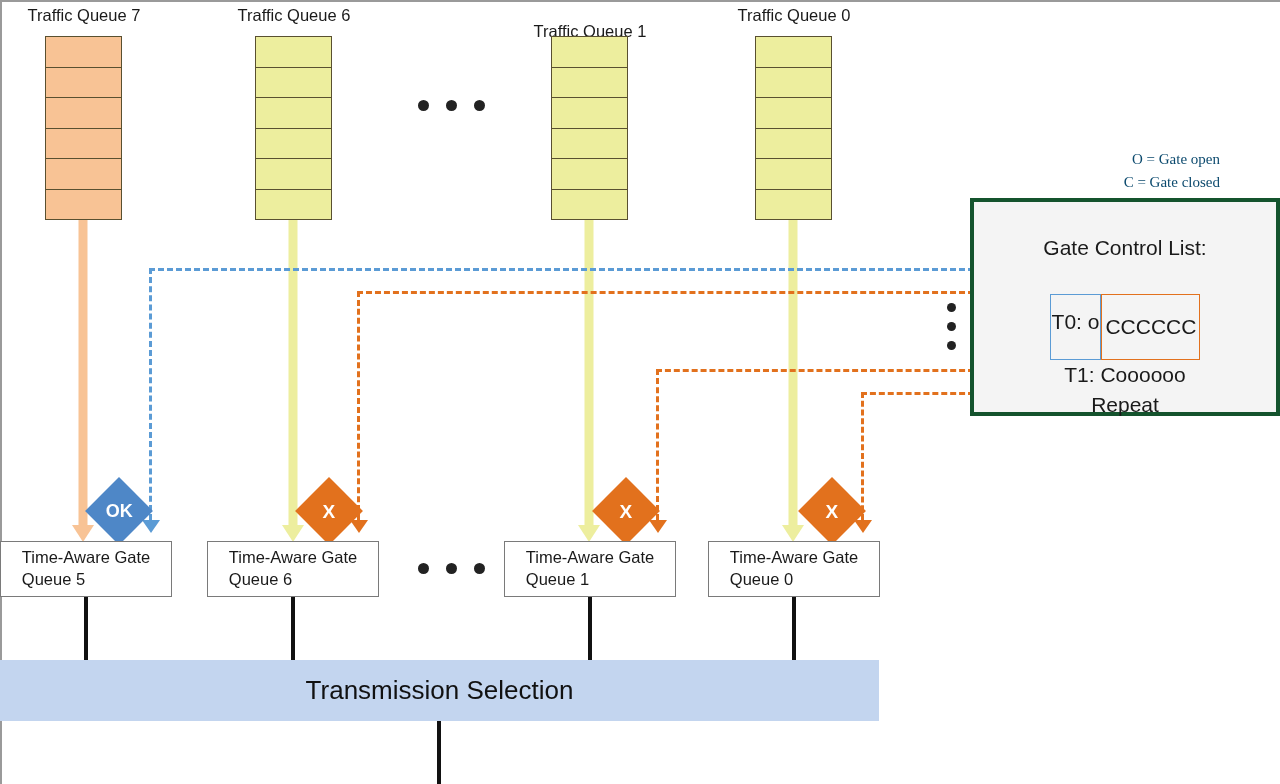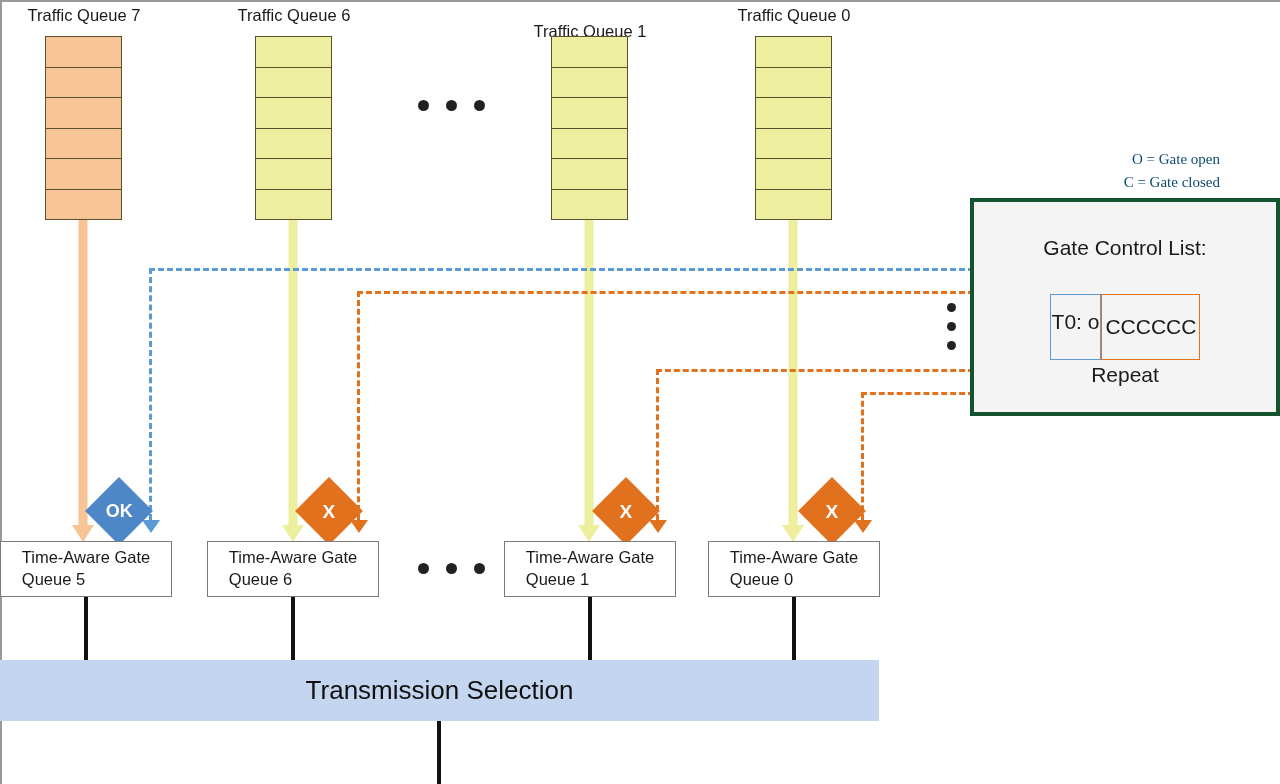--- a/index.html
+++ b/index.html
@@ -269,17 +269,18 @@
 
   <div id="gcl-box" style="left:970px;top:198px;width:310px;height:218px;">
     <div id="gcl-title">Gate Control List:</div>
     <div id="gcl-rows">
       <div class="gcl-line">
         <span class="gcl-t0">
           <span class="tok-blue">T0: o</span>
             <span class="tok-orange">CCCCCC</span>
         </span>
       </div>
+      <div class="gcl-line">T1: Coooooo</div>
       <div class="gcl-line">Repeat</div>
     </div>
   </div>
 
 </div>
 
 </body></html>

